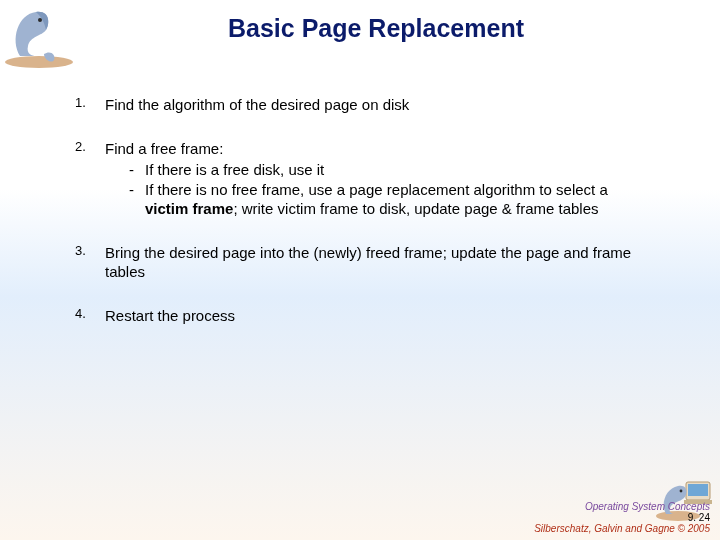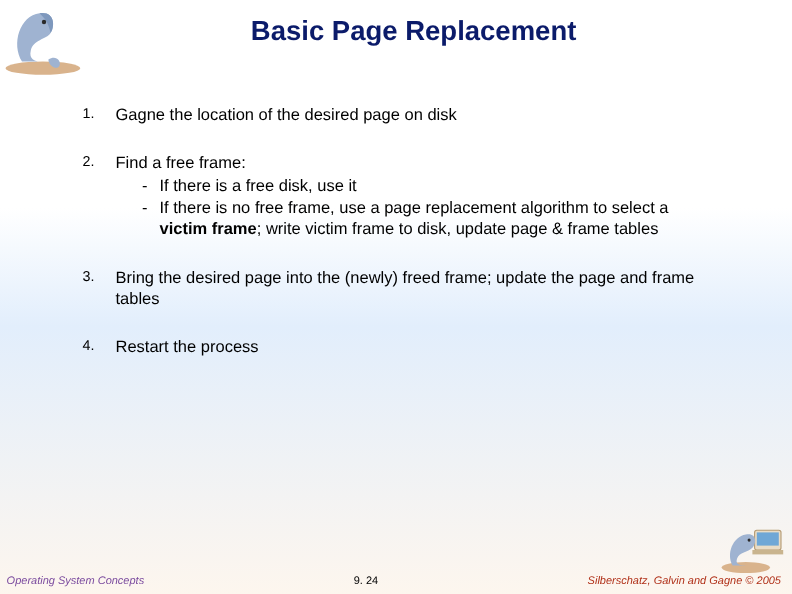--- a/index.html
+++ b/index.html
@@ -46,20 +46,21 @@
   .dash { width: 16px; flex: 0 0 16px; }
   .bold { font-weight: bold; text-align: center; }
   .footer {
     position: absolute;
     bottom: 6px; left: 0; width: 100%;
     display: flex;
     align-items: flex-end;
     justify-content: space-between;
     font-size: 10px;
     padding: 0 10px 0 6px;
+    flex-direction: column;
   }
   .foot-left { color: #7a4a9e; font-style: italic; }
   .foot-center { color: #000; text-align: center; flex: 1; }
   .foot-right { color: #b03018; font-style: italic; text-align: center; }
 </style>
 </head>
 <body>
 
 <div class="dino-tl">
   <svg viewBox="0 0 78 70">
@@ -81,21 +82,21 @@
     <circle cx="27" cy="15" r="1.4" fill="#2a2a2a"></circle>
   </svg>
 </div>
 
 <div class="title">Basic Page Replacement</div>
 
 <div class="content">
 
   <div class="item">
     <div class="num">1.</div>
-    <div class="body">Gagne the location of the desired page on disk</div>
+    <div class="body">Find the algorithm of the desired page on disk</div>
   </div>
 
   <div class="item">
     <div class="num">2.</div>
     <div class="body">
       <div>Find a free frame:</div>
       <div class="sub">
         <div class="subline">
           <div class="dash">-</div>
           <div>If there is a free disk, use it</div>

